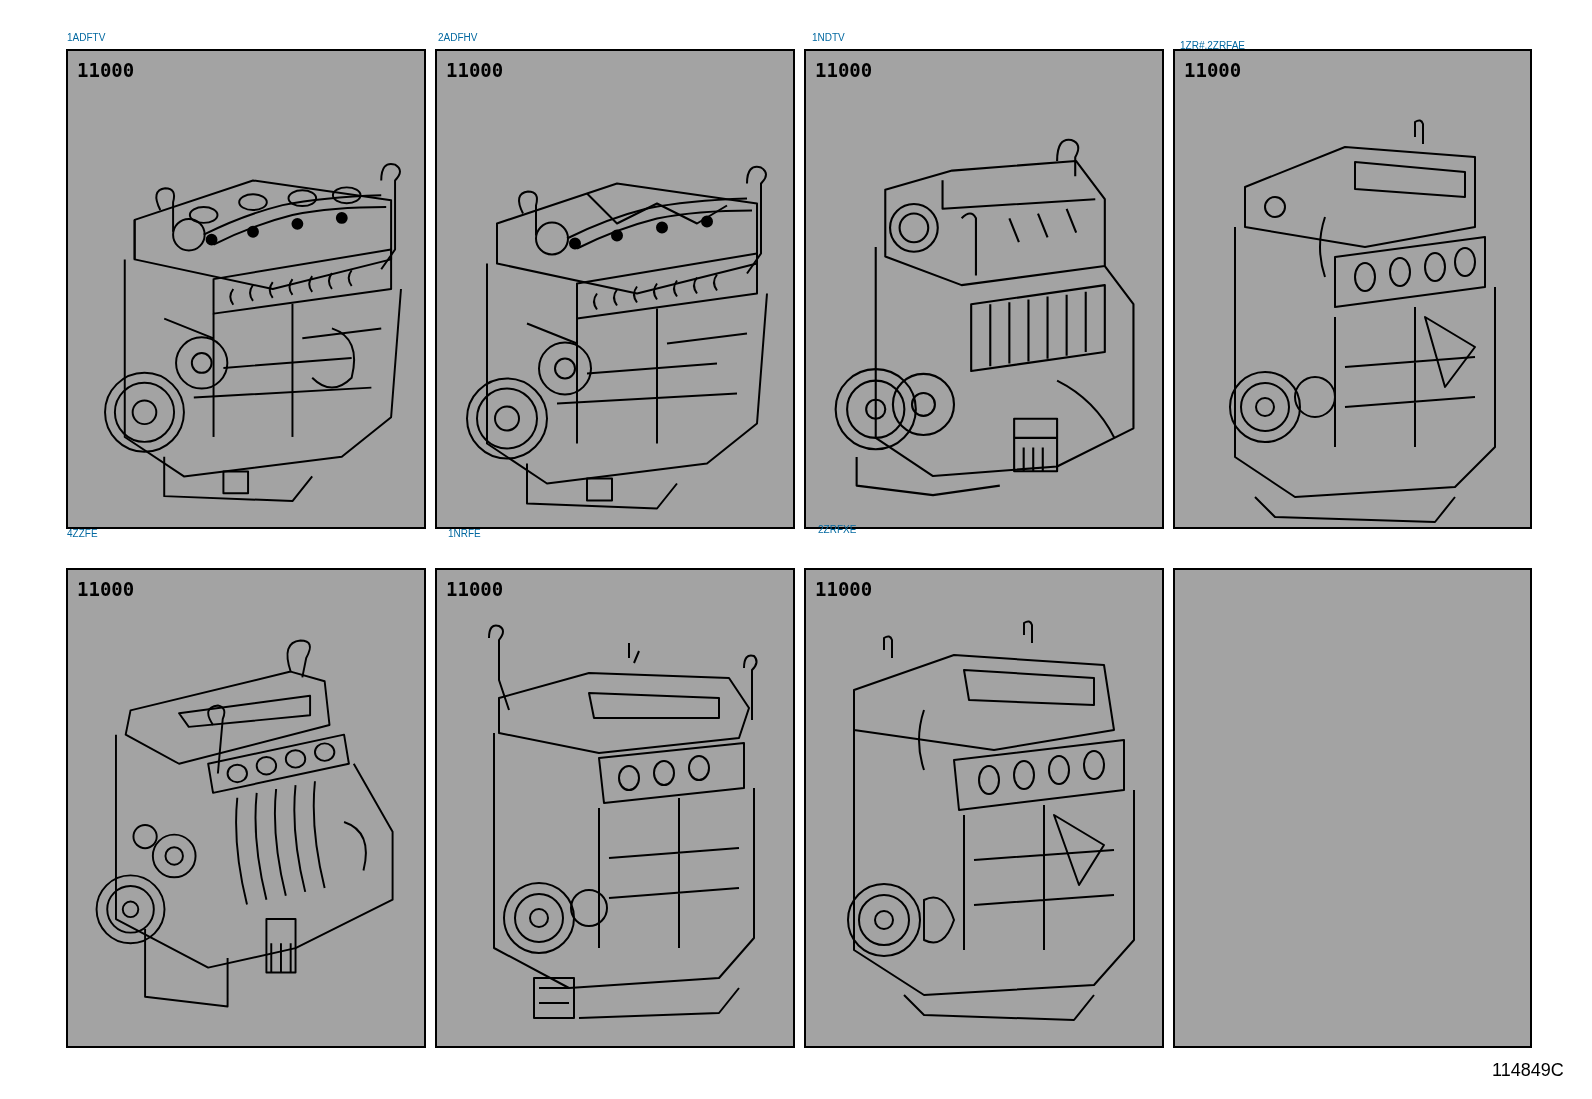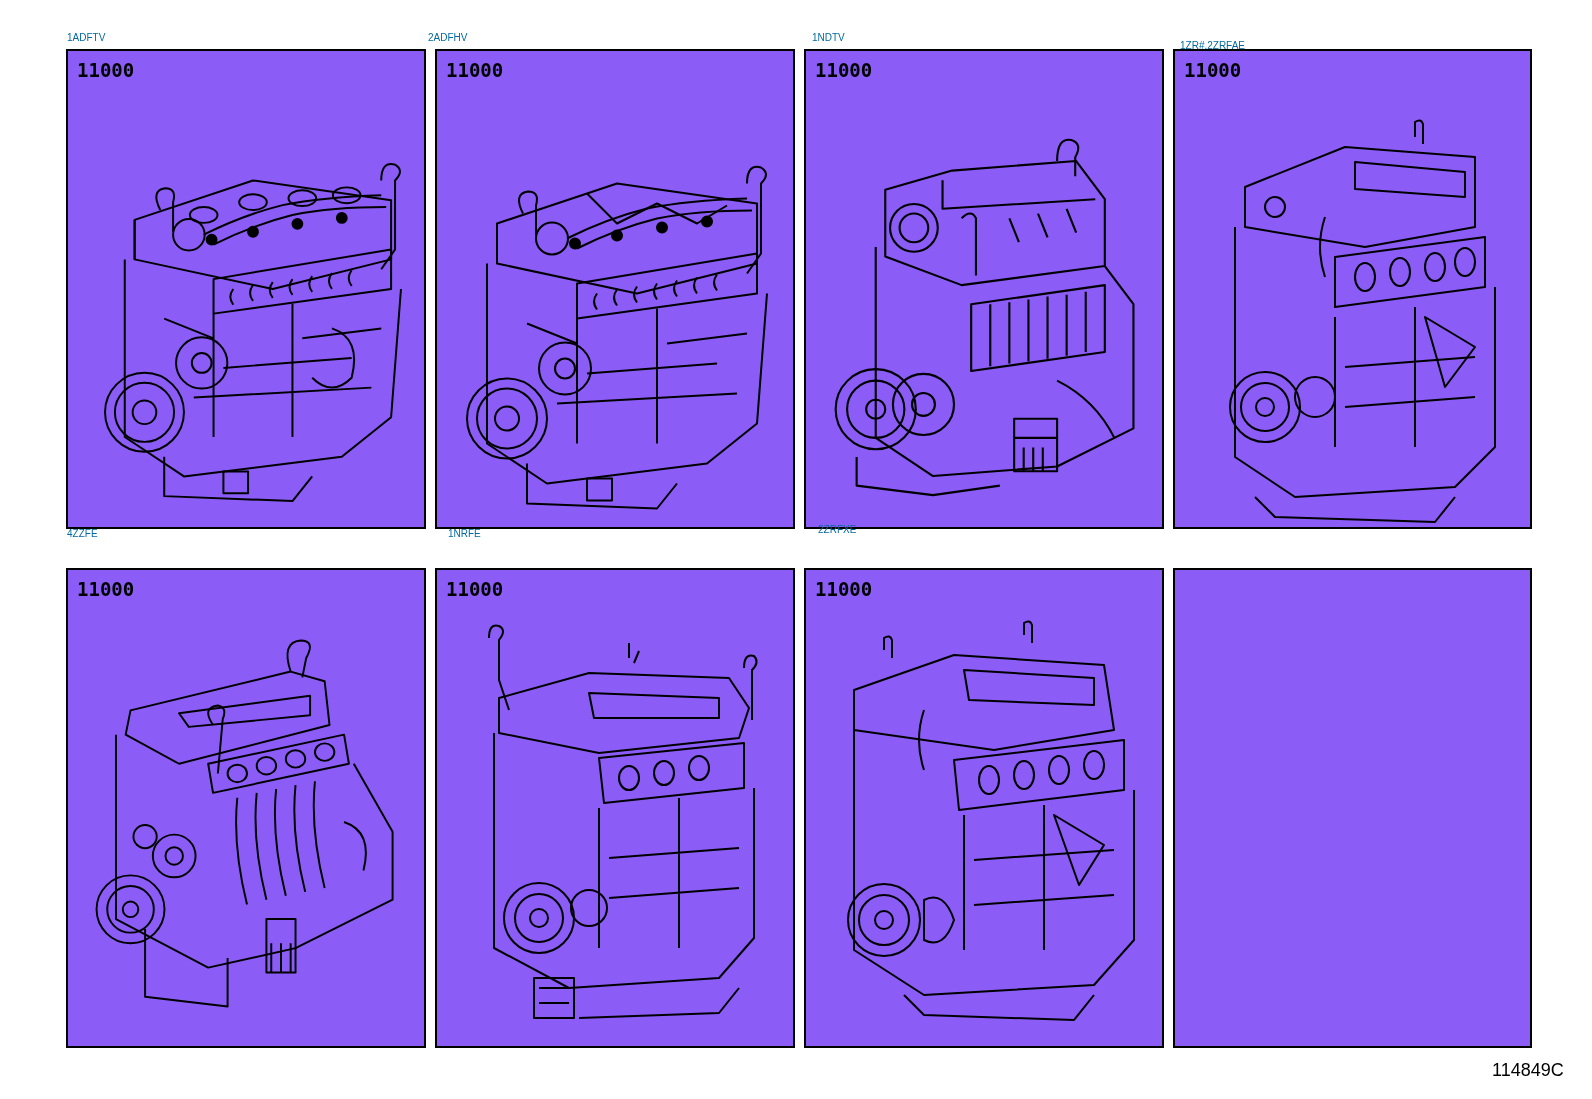--- a/index.html
+++ b/index.html
@@ -1,18 +1,18 @@
 <!DOCTYPE html>
 <html><head>
 <meta charset="utf-8">
 <style>
   html, body { margin:0; padding:0; background:#ffffff; }
   body { width:1592px; height:1099px; position:relative; overflow:hidden; font-family:"DejaVu Sans", sans-serif; color:#000; }
   .cell-label { position:absolute; font-family:"Liberation Sans", sans-serif; font-size:10px; letter-spacing:0px; color:#0369a1; line-height:16px; }
-  .panel { position:absolute; border:2px solid #000; box-sizing:border-box; background:#8b5cf6; }
+  .panel { position:absolute; border:2px solid #000; box-sizing:border-box; background:#a3a3a3; }
   .part-no { position:absolute; left:9px; top:8px; font-family:"DejaVu Sans Mono", monospace; font-weight:bold; font-size:19px; color:#000; }
   .engine { position:absolute; }
   .engine svg { width:100%; height:100%; display:block; }
   .ref-code { position:absolute; right:20px; top:1060px; font-family:"Liberation Sans", sans-serif; font-size:18px; color:#000; }
 </style>
 </head>
 <body>
 
 <div class="cell-label" style="left:67px; top:30px;">1ADFTV</div>
 <div class="panel" style="left:66px; top:49px; width:360px; height:480px;">
@@ -51,21 +51,21 @@
       <circle cx="108" cy="225" r="26"></circle>
         <circle cx="108" cy="225" r="10"></circle>
 
       <path d="M70 320 L70 360 L200 365 L220 340"></path>
       <rect x="130" y="335" width="25" height="22"></rect>
       <circle cx="95" cy="95" r="16"></circle>
     </svg>
   </div>
 </div>
 
-<div class="cell-label" style="left:428px; top:30px;">2ADFHV</div>
+<div class="cell-label" style="left:438px; top:30px;">2ADFHV</div>
 <div class="panel" style="left:435px; top:49px; width:360px; height:480px;">
   <div class="part-no">11000</div>
   <div class="engine" style="left:20px; top:90px; width:320px; height:375px;">
     <svg viewBox="0 0 320 370" fill="none" stroke="#000" stroke-width="2" stroke-linejoin="round">
       <path d="M66 70 q-10-20 5-22 q12 0 8 14 l0 30"></path>
       <path d="M290 40 q0-20 14-16 q10 6 0 16 l0 70 l-14 20"></path>
       <path d="M40 80 L160 40 L300 60 L300 120 L180 150 L40 120 Z"></path>
       <path d="M130 50 L160 80 L200 60 L240 80 L270 62"></path>
       <path d="M110 95 q40-20 80-30 q40-8 100-10"></path>
       <path d="M120 105 q40-20 80-30 q40-8 95-8"></path>

